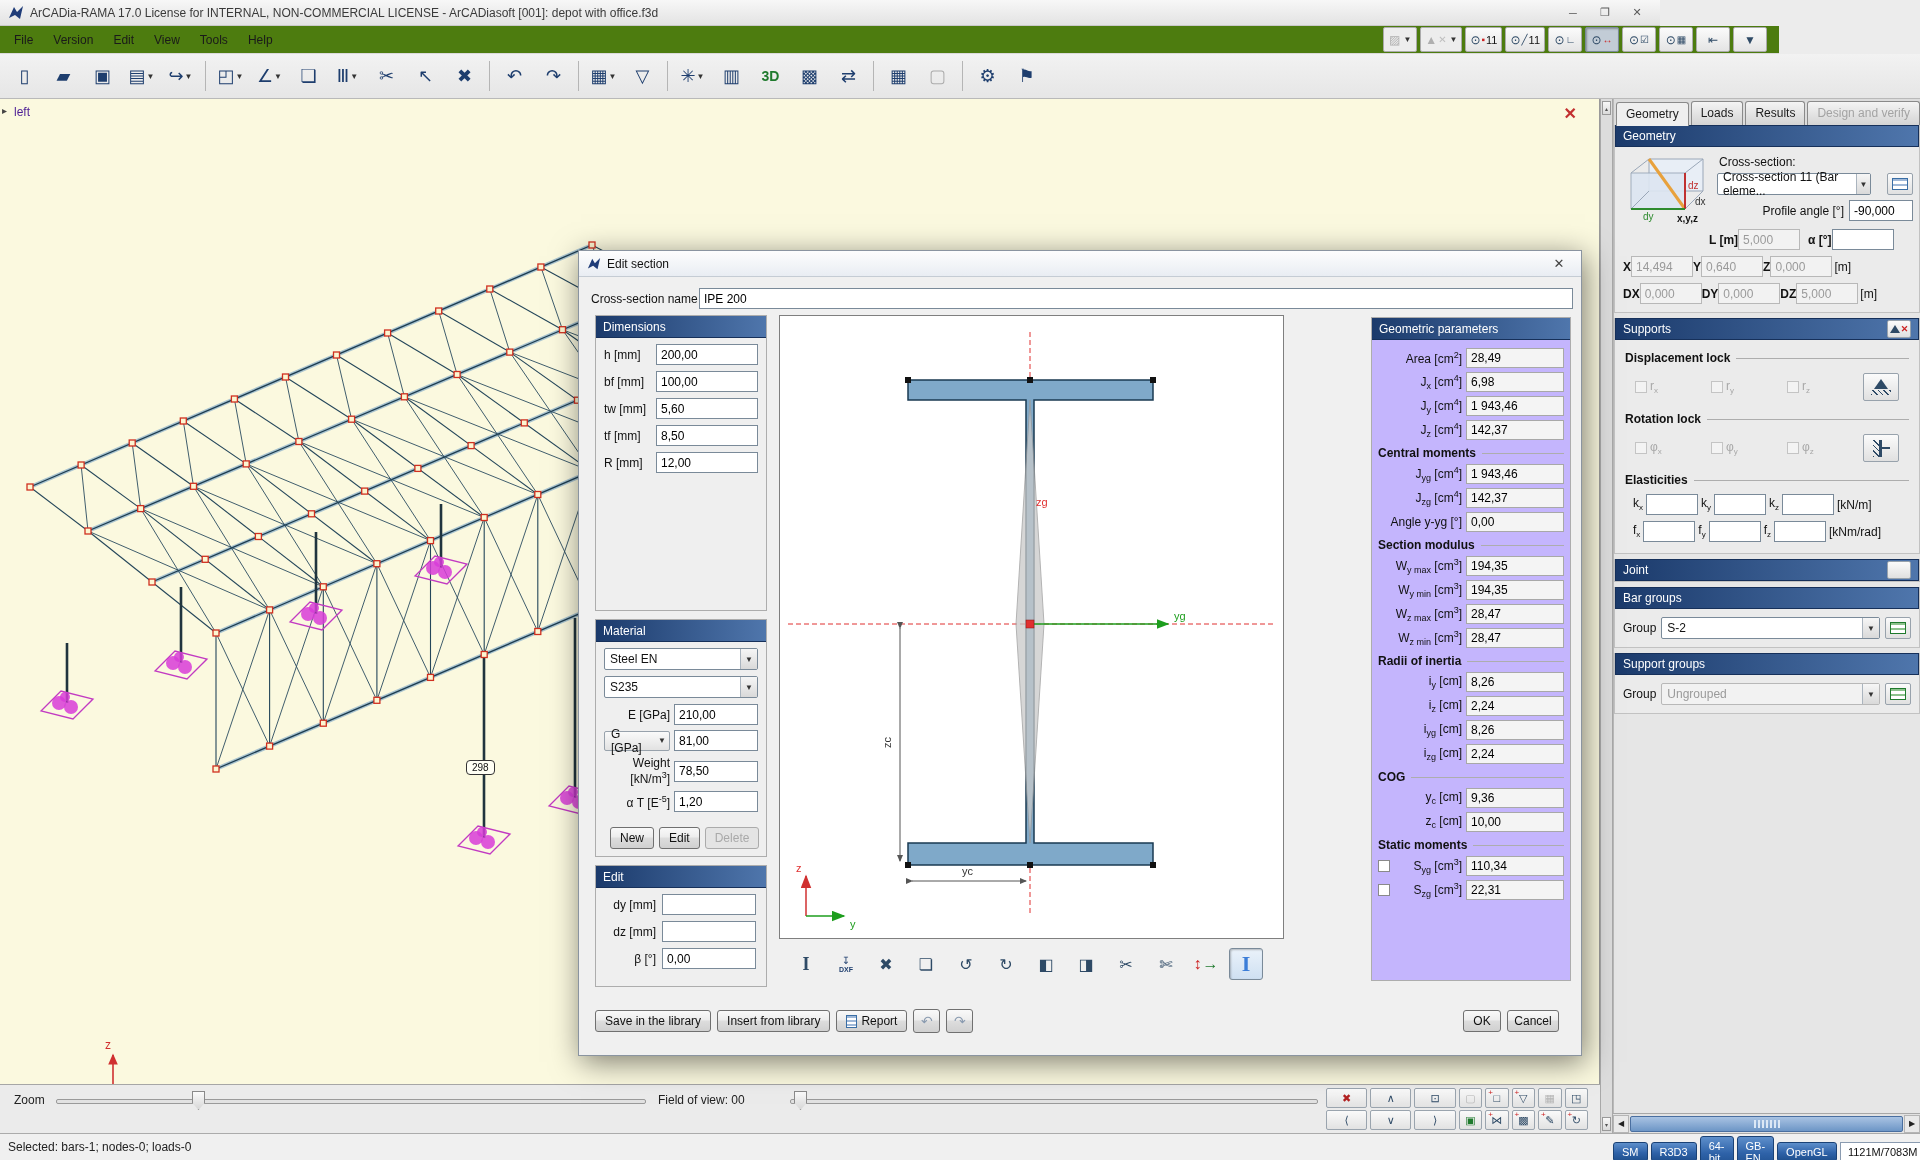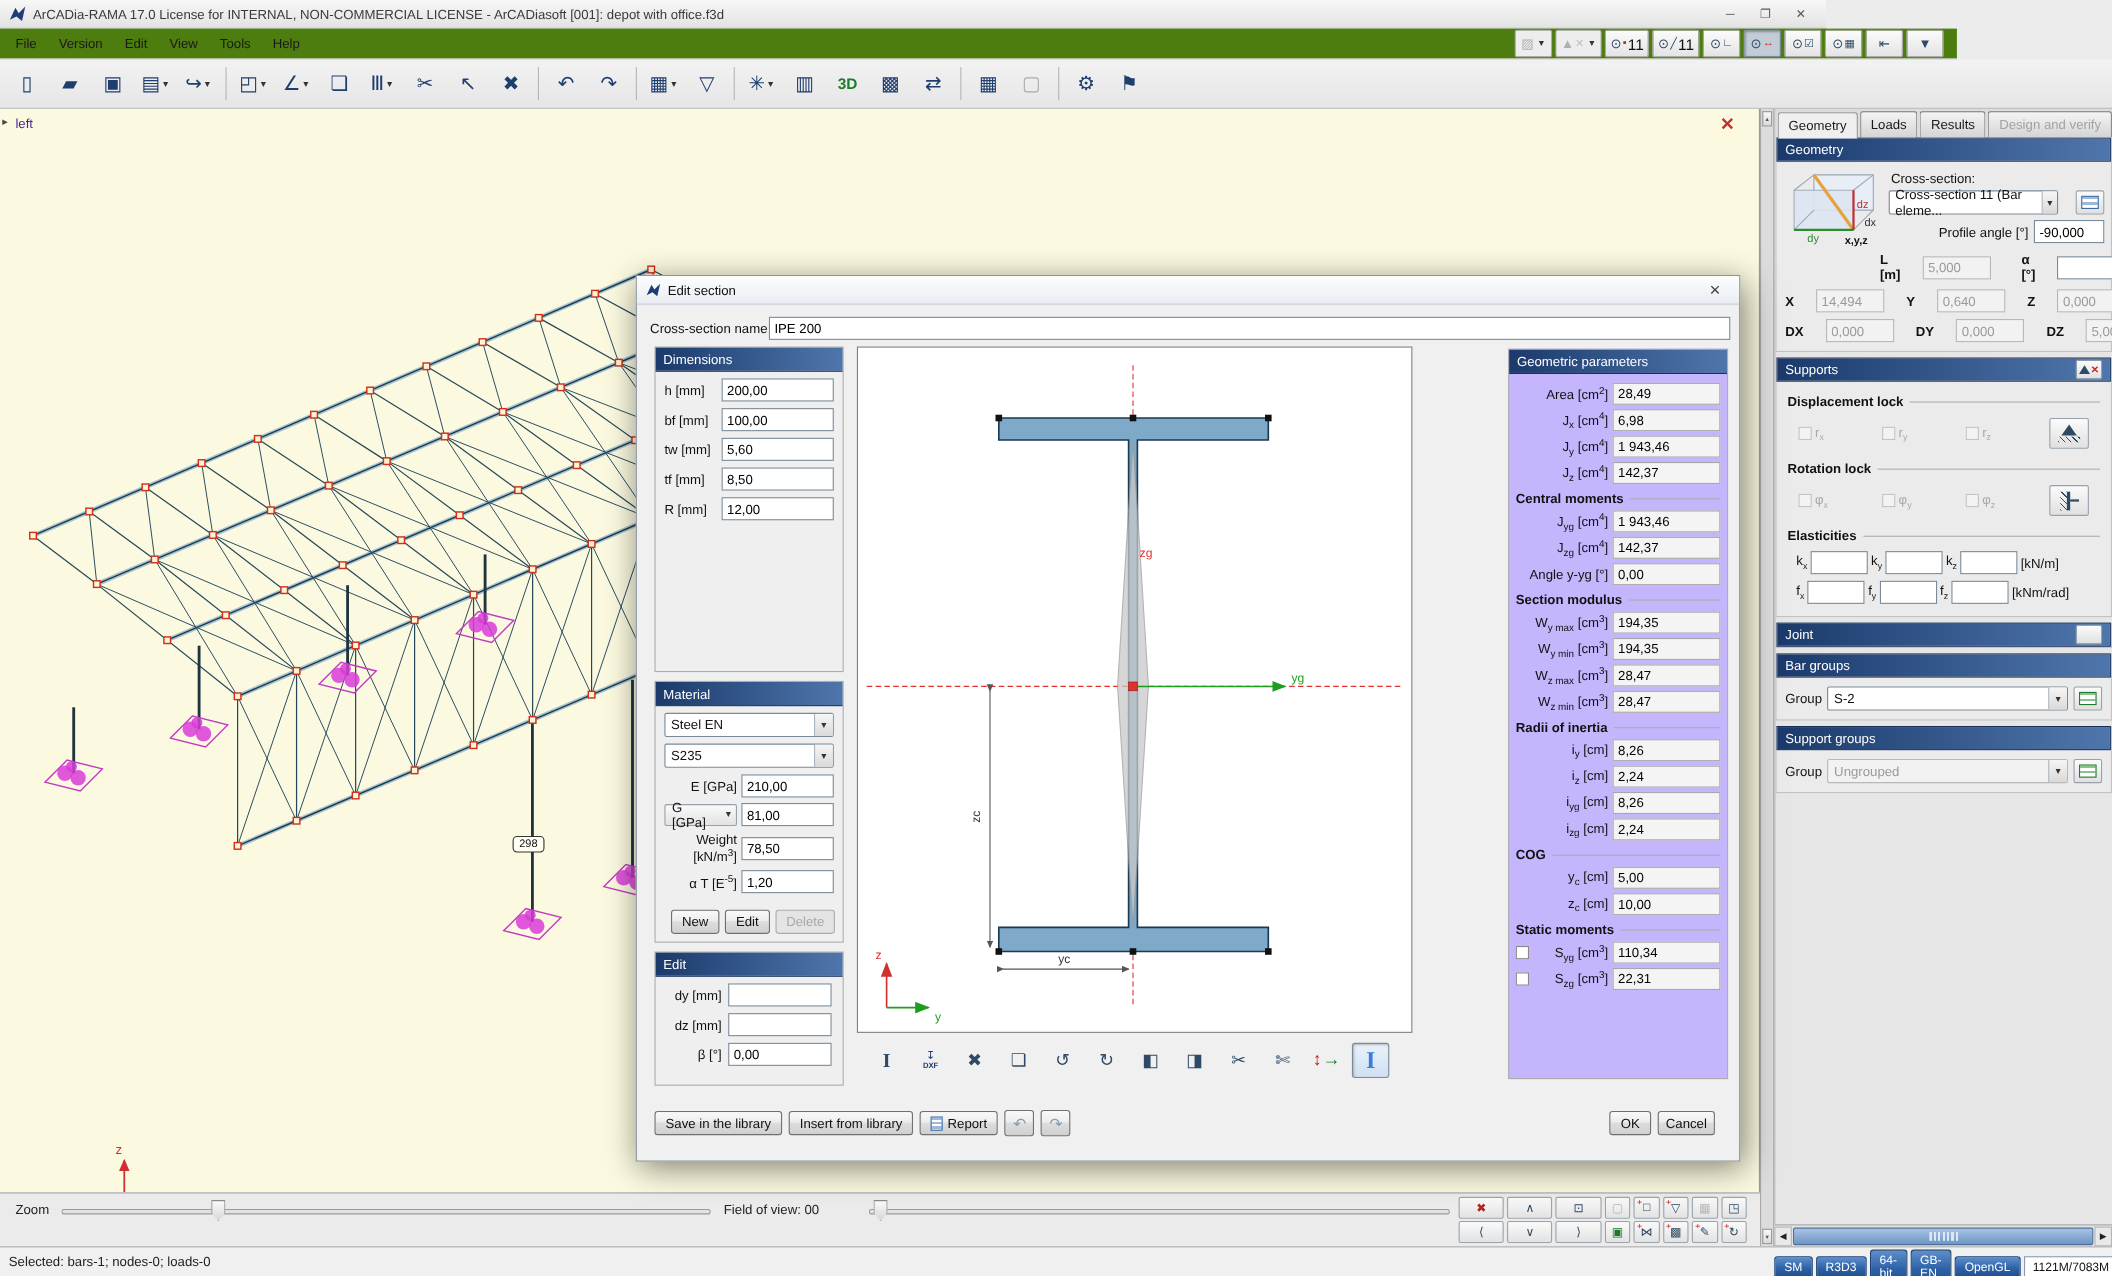--- a/index.html
+++ b/index.html
@@ -10,21 +10,21 @@
   .titlebar{position:absolute;left:0;top:0;width:1660px;height:26px;background:linear-gradient(#F7F7F7,#E3E3E3);border-bottom:1px solid #C9C9C9;display:flex;align-items:center;padding:0 8px}
   .title-text{margin-left:6px;color:#3A3A3A;font-size:12px;white-space:nowrap}
   .win-btns{margin-left:auto;display:flex;gap:2px}
   .win-btn{width:30px;height:19px;display:flex;align-items:center;justify-content:center;color:#5A5A5A;font-size:11px;border:1px solid transparent;border-radius:2px}
   .menubar{position:absolute;left:0;top:26px;width:1779px;height:28px;background:#4d7c0f;display:flex;align-items:center;border-bottom:1px solid #DADADA;padding:0 4px}
   .menu-item{padding:5px 10px;font-size:12px;color:#1A1A1A}
   .view-toolbar{margin-left:auto;display:flex;gap:3px;padding-right:8px;align-items:center}
   .vbtn{min-width:34px;height:25px;display:flex;align-items:center;justify-content:center;border:1px solid #ABABAB;border-radius:2px;background:linear-gradient(#FBFBFB,#E4E4E4);font-size:12px;color:#2E4A66;gap:1px;padding:0 4px}
   .vbtn .x2{font-size:10px;color:#2E4A66}
   .vbtn .x2.red{color:#C22}
-  .vbtn sup{font-size:14px;color:#111}
+  .vbtn sup{font-size:11px;color:#111}
   .vbtn .dd-arrow{font-size:8px;color:#333;margin-left:2px}
   .vbtn.pressed{background:#C2CCD6;border-color:#7A8A99;box-shadow:inset 1px 1px 2px rgba(0,0,0,.3)}
   .vbtn.disabled{color:#AFAFAF;background:#EDEDED}
   .vbtn.disabled .x2{color:#BFBFBF}
   .toolbar{position:absolute;left:0;top:54px;width:1920px;height:45px;background:linear-gradient(#F2F2F2,#E6E6E6);border-bottom:1px solid #B9B9B9;display:flex;align-items:center;padding:0 6px;gap:2px}
   .tbtn{min-width:37px;height:37px;display:flex;align-items:center;justify-content:center;border:1px solid transparent;border-radius:3px;color:#1E3E6E;font-size:18px;gap:1px}
   .tbtn .dd-arrow{font-size:8px;color:#333}
   .tbtn.disabled{color:#ADADAD}
   .tbtn.accent{color:#1F7A2D;font-weight:bold;font-size:14px}
   .tsep{width:1px;height:30px;background:#B5B5B5;margin:0 4px}
@@ -158,21 +158,21 @@
   .geo-value{width:98px;flex:none;background:#F4F4F4;border:1px solid #A8A8A8;font-size:12px;padding:2px 4px;height:20px;color:#000}
   .geo-section{display:flex;align-items:center;font-weight:bold;font-size:12px;margin:6px 0 2px 0}
   .geo-section i{flex:1;height:1px;background:#ADADAD;margin-left:6px}
   .dlg-footer{position:absolute;left:16px;top:758px;width:972px;display:flex;align-items:center;gap:6px}
   .report-icon{width:11px;height:13px;border:1px solid #3A6EA5;background:repeating-linear-gradient(180deg,#9FB8D8 0 2px,#FFF 2px 4px)}
   .arrow-btn{width:27px;height:24px;color:#8A9BB0;font-size:14px}
   .ok-btn{position:absolute;right:66px;width:38px}
   .cancel-btn{position:absolute;right:8px;width:52px}
 
   
-  .sb-row{display:flex;align-items:center;gap:20px;padding:3px 8px}
+  .sb-row{display:flex;align-items:center;gap:0;padding:3px 8px}
   .sb-row .txt{width:62px}
   .sb-row .unit{font-size:12px;color:#111;margin-left:2px}
   .chk-row{display:flex;align-items:center;padding:4px 10px;gap:4px}
   .chk-row .grp{display:flex;align-items:center;gap:3px;width:74px}
   .chk-row sub{font-size:8px}
   .el-row{display:flex;align-items:center;gap:3px;padding:3px 8px}
   .el-row .txt{width:52px}
   .el-row .el-lbl{font-size:12px}
   .el-row sub{font-size:8px}
   .joint-btns{padding:6px 8px;display:flex;flex-wrap:wrap;gap:5px}
@@ -1128,21 +1128,21 @@
           <div class="geo-row">
             <span class="geo-label">i<sub>zg</sub> [cm]</span>
             <span class="geo-value">2,24</span>
           </div>
           <div class="geo-section">
             <span>COG</span>
             <i></i>
           </div>
           <div class="geo-row">
             <span class="geo-label">y<sub>c</sub> [cm]</span>
-            <span class="geo-value">5,00</span>
+            <span class="geo-value">9,36</span>
           </div>
           <div class="geo-row">
             <span class="geo-label">z<sub>c</sub> [cm]</span>
             <span class="geo-value">10,00</span>
           </div>
           <div class="geo-section">
             <span>Static moments</span>
             <i></i>
           </div>
           <div class="geo-row">

